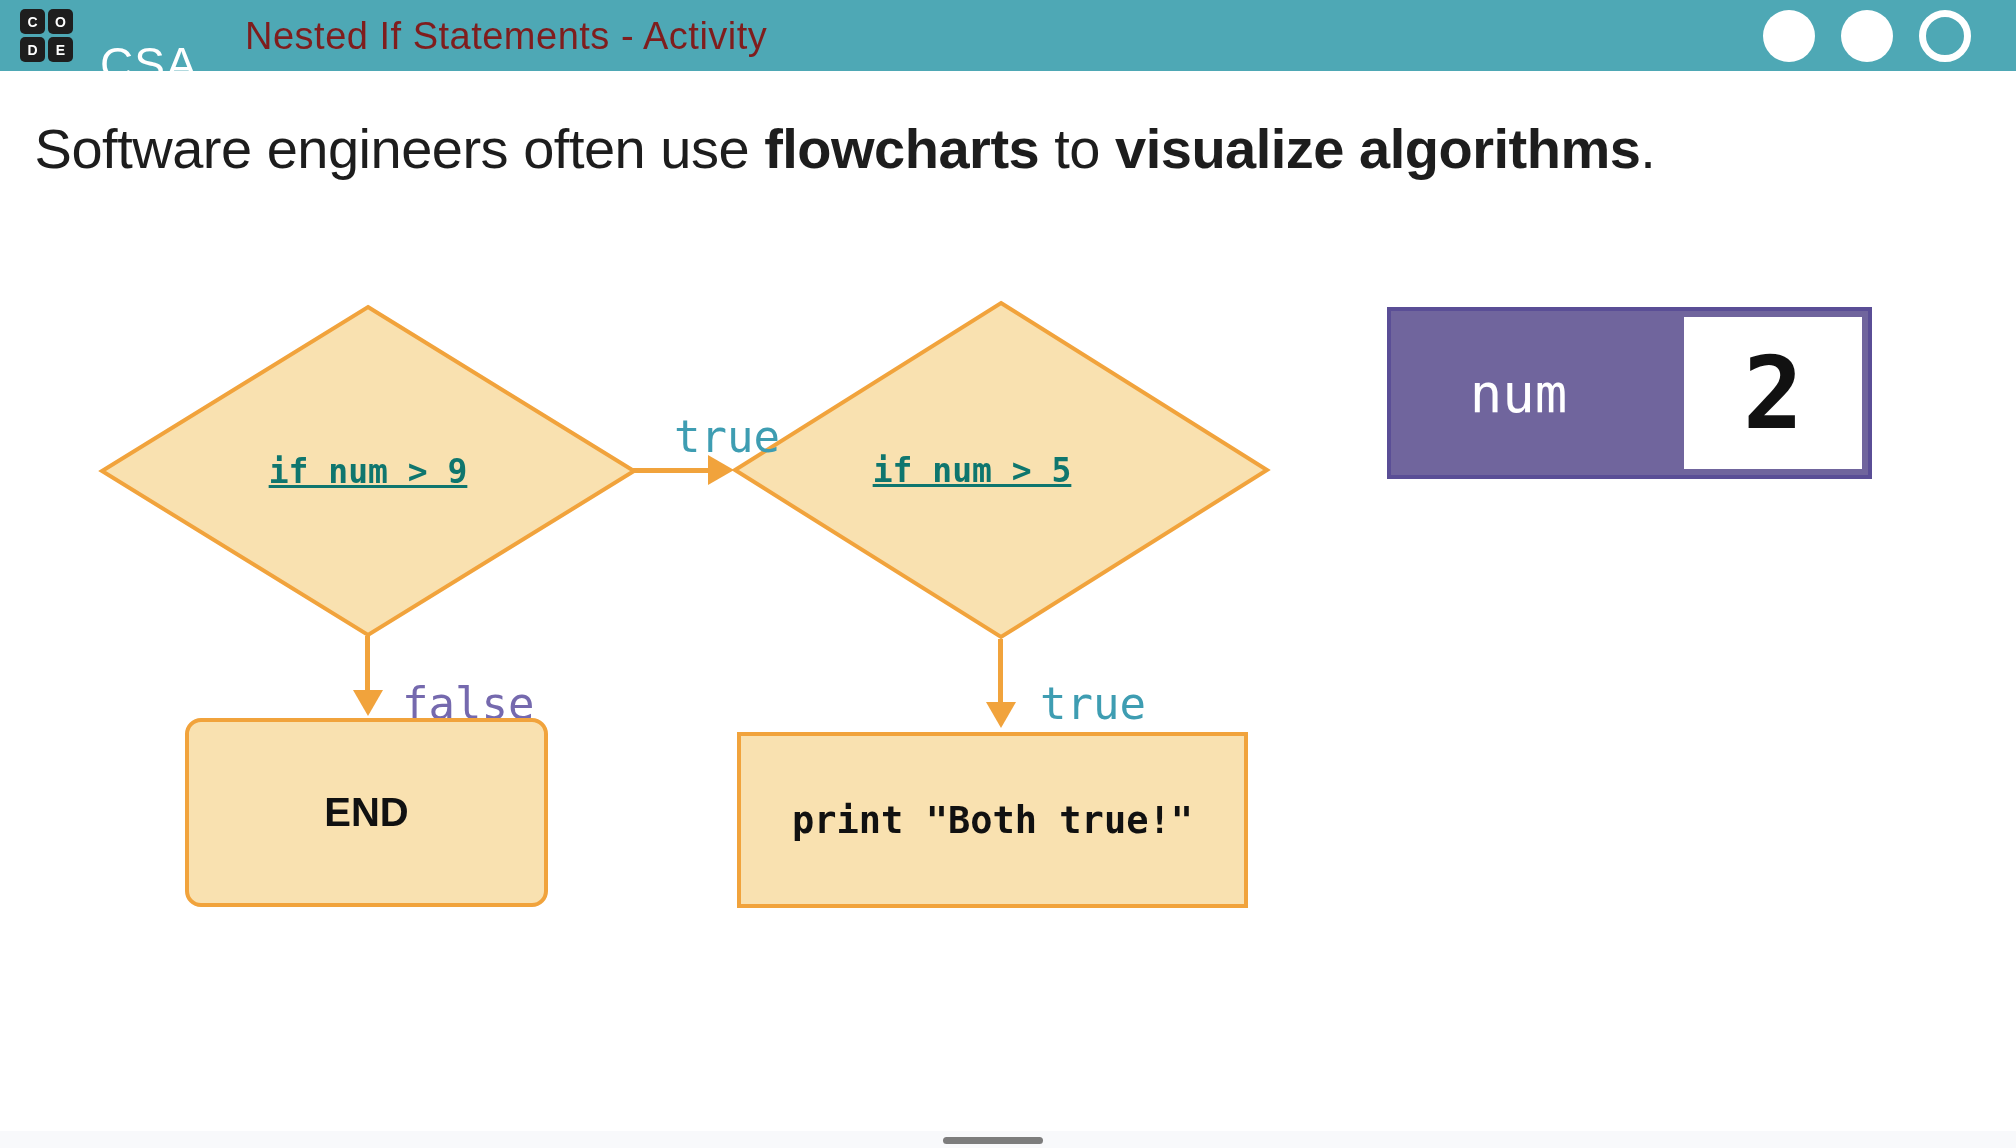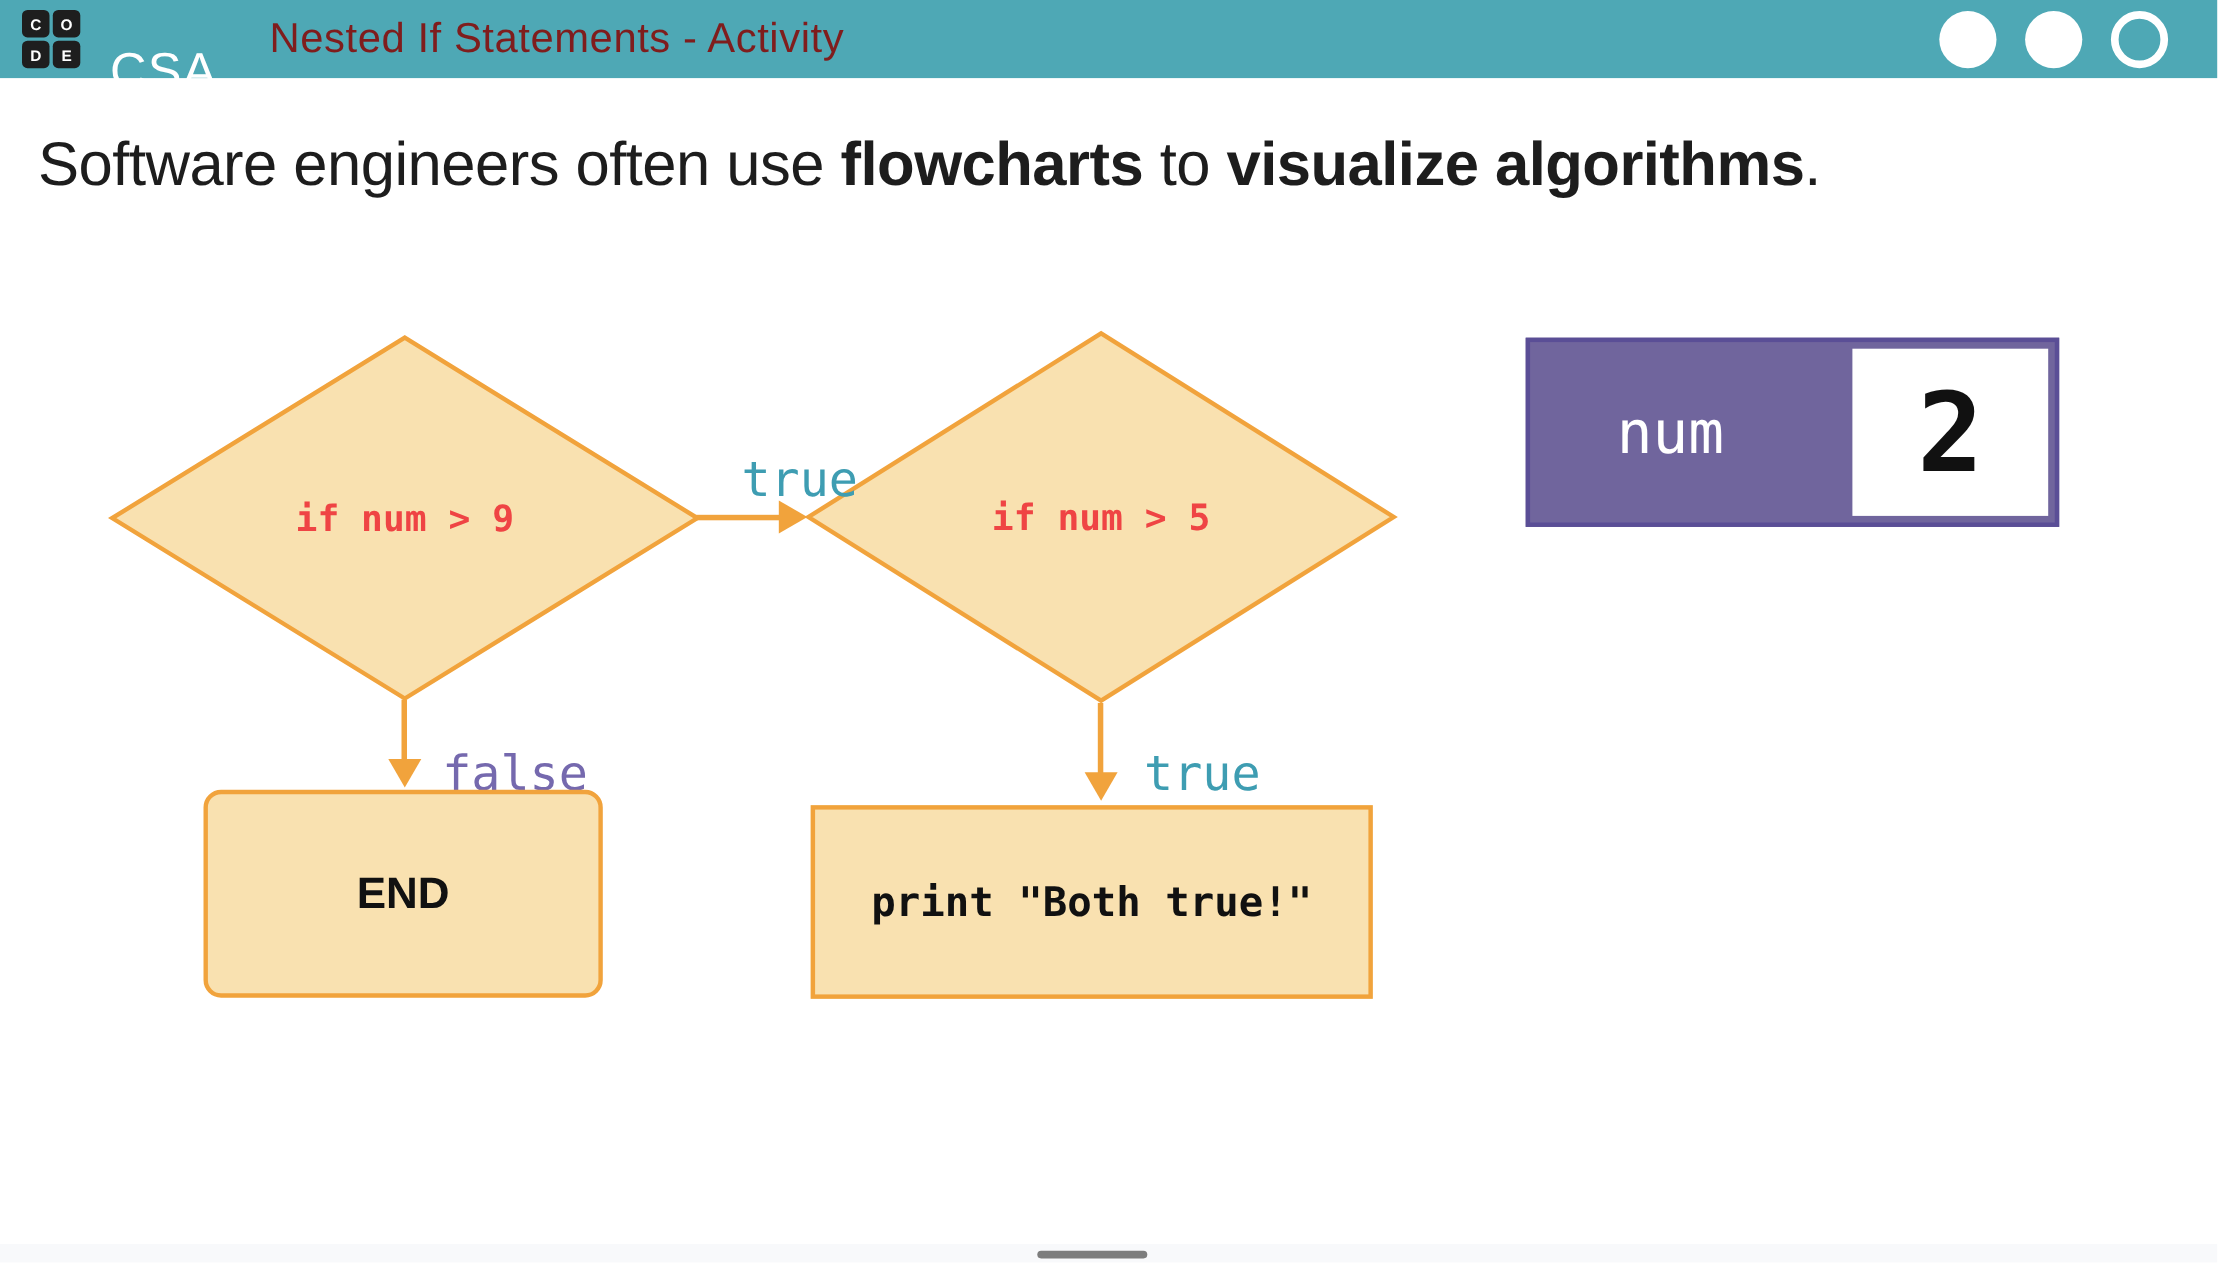--- a/index.html
+++ b/index.html
@@ -23,21 +23,21 @@
 
   
   .page-title{position:absolute;left:0;top:116px;width:1690px;margin:0;text-align:center;
               font-size:56px;font-weight:400;color:#1D1D1D;letter-spacing:-.5px;}
   .page-title strong{font-weight:bold;}
 
   
   .abs{position:absolute;}
   .diamond-svg{display:block;}
   .node-text{position:absolute;display:flex;align-items:center;justify-content:center;
-             font-family:"DejaVu Sans Mono",monospace;font-weight:bold;color:#ef4444;}
+             font-family:"DejaVu Sans Mono",monospace;font-weight:bold;color:#0f766e;text-decoration:underline;}
   .diamond-label{font-size:33px;}
   .flow-label{position:absolute;font-family:"DejaVu Sans Mono",monospace;font-weight:normal;
               font-size:44px;line-height:46px;margin-top:27px;}
   .label-true{color:#3E9DB2;}
   .label-false{color:#7569AE;}
   .shaft{position:absolute;background:#F1A33C;}
   .arrowhead-right{position:absolute;width:0;height:0;border-top:15px solid transparent;
                    border-bottom:15px solid transparent;border-left:26px solid #F1A33C;}
   .arrowhead-down{position:absolute;width:0;height:0;border-left:15px solid transparent;
                   border-right:15px solid transparent;border-top:26px solid #F1A33C;}
@@ -87,21 +87,21 @@
   <h1 class="page-title"><span>Software engineers often use </span><strong>flowcharts</strong><span> to </span><strong>visualize algorithms</strong><span>.</span></h1>
 
   <svg class="abs diamond-svg" style="left:98px;top:303px;" width="540" height="336" viewBox="0 0 540 336">
     <polygon points="270,4 536,168 270,332 4,168" fill="#F9E1B0" stroke="#F1A33C" stroke-width="4"></polygon>
   </svg>
   <div class="node-text diamond-label" style="left:98px;top:303px;width:540px;height:336px;">if num &gt; 9</div>
 
   <svg class="abs diamond-svg" style="left:731px;top:299px;" width="540" height="342" viewBox="0 0 540 342">
     <polygon points="270,4 536,171 270,338 4,171" fill="#F9E1B0" stroke="#F1A33C" stroke-width="4"></polygon>
   </svg>
-  <div class="node-text diamond-label" style="left:731px;top:299px;width:540px;height:342px;">if num &gt; 5</div>
+  <div class="node-text diamond-label" style="left:702px;top:299px;width:540px;height:342px;">if num &gt; 5</div>
 
   <div class="shaft" style="left:633px;top:468px;width:78px;height:5px;"></div>
   <div class="arrowhead-right" style="left:708px;top:455px;"></div>
   <div class="flow-label label-true" style="left:674px;top:387px;">true</div>
 
   <div class="shaft" style="left:365px;top:636px;width:5px;height:56px;"></div>
   <div class="arrowhead-down" style="left:353px;top:690px;"></div>
   <div class="flow-label label-false" style="left:402px;top:654px;">false</div>
 
   <div class="shaft" style="left:998px;top:639px;width:5px;height:65px;"></div>

